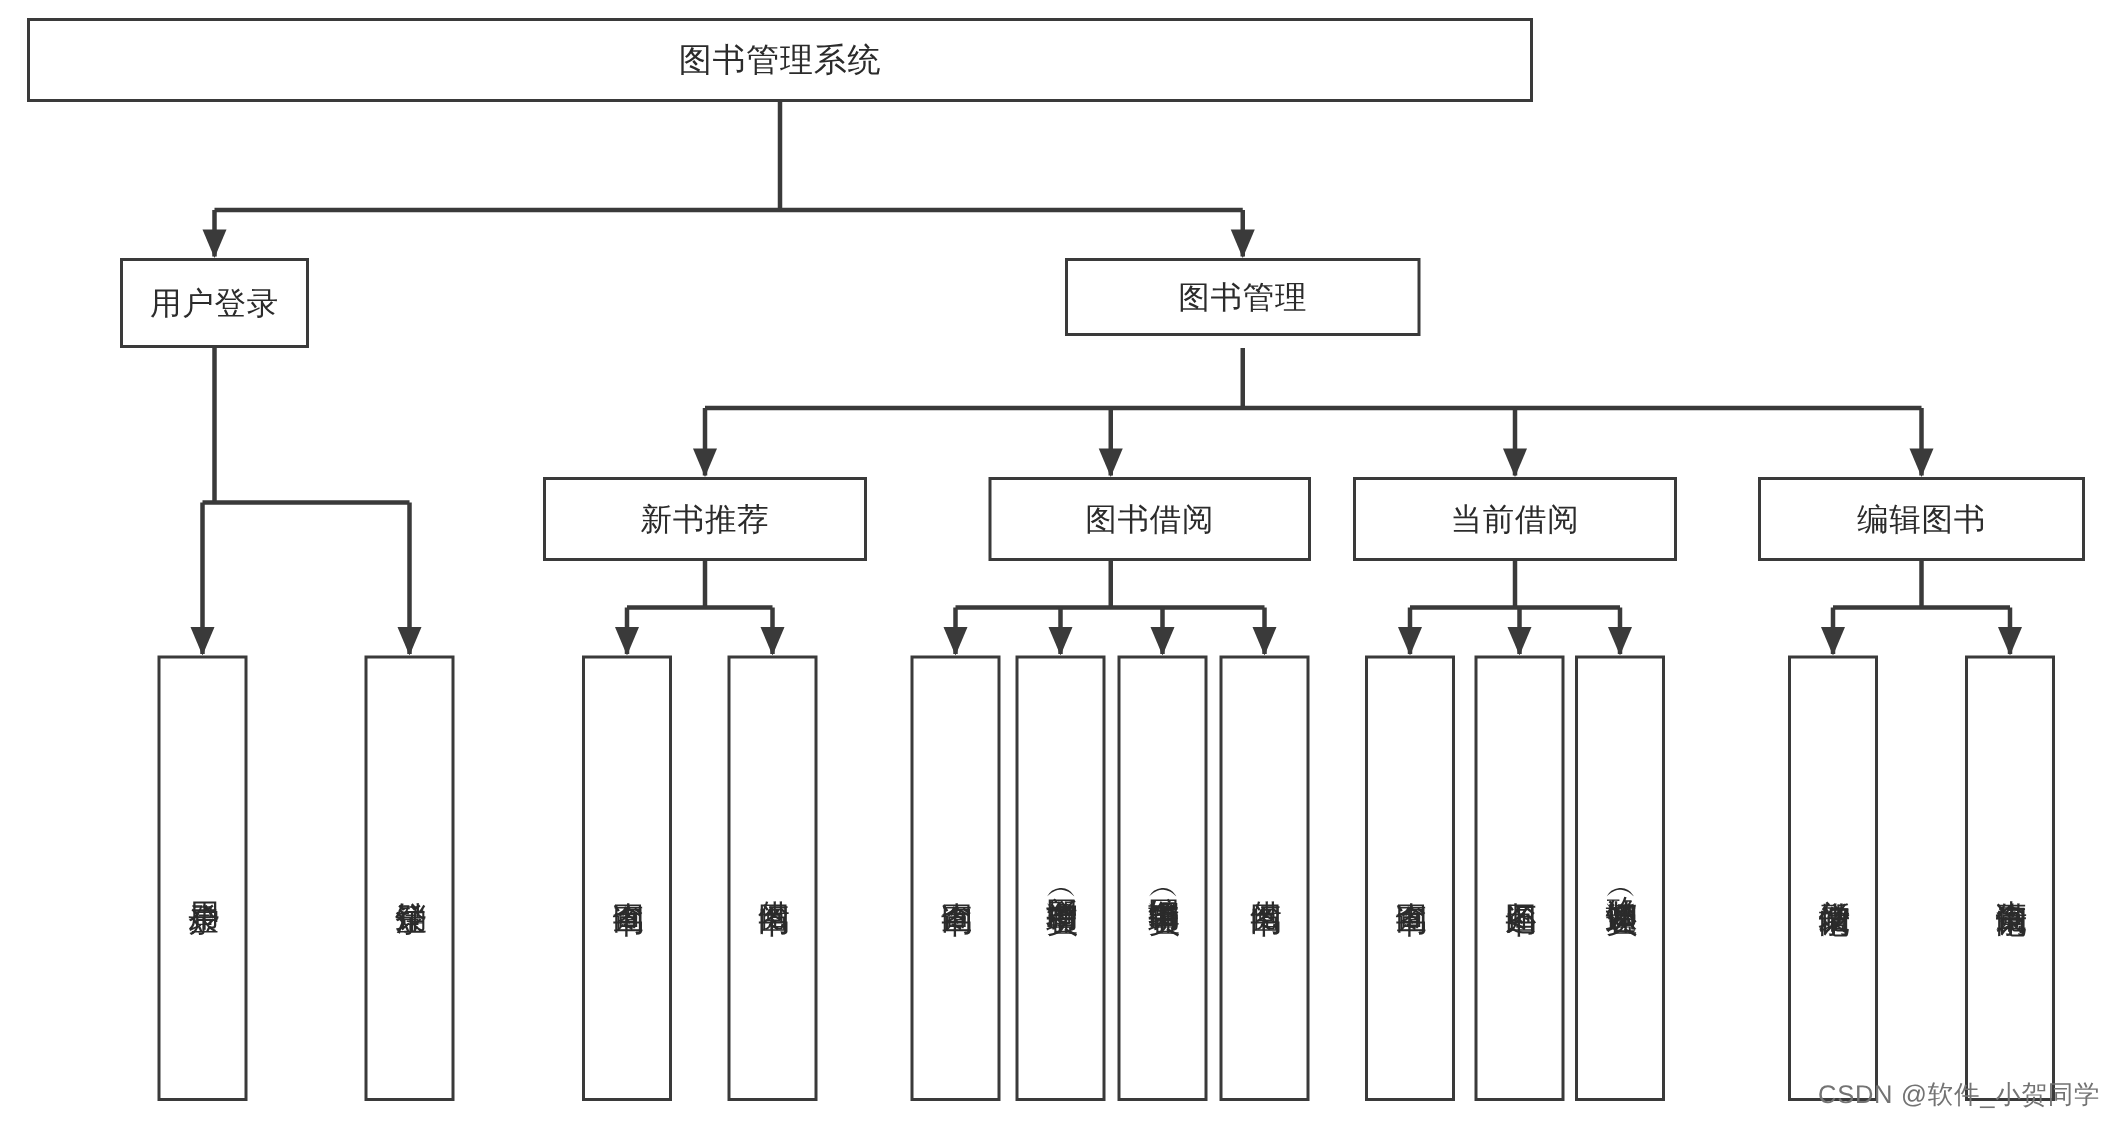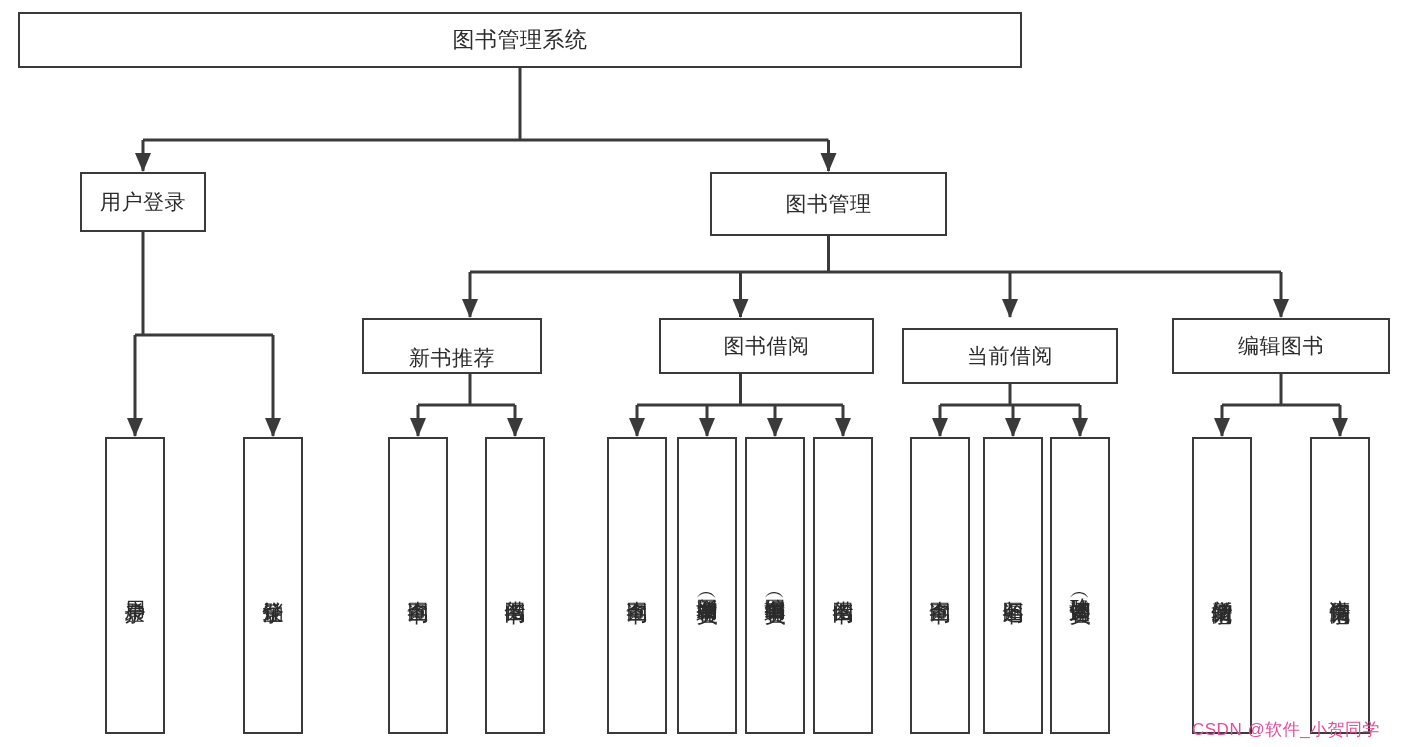--- a/index.html
+++ b/index.html
@@ -126,30 +126,30 @@
       <line x1="1340" y1="405" x2="1340" y2="436" stroke="#3a3a3a" stroke-width="3"></line>
       <polygon points="1332,418 1348,418 1340,437" fill="#3a3a3a"></polygon>
     </svg>
   <div id="nodes-layer">
       <div class="node horiz root" style="left: 18px; top: 12px; width: 1004px; height: 56px; border-color: rgb(58, 58, 58); color: rgb(43, 43, 43);">
         <span class="label">图书管理系统</span>
       </div>
       <div class="node horiz" style="left: 80px; top: 172px; width: 126px; height: 60px; border-color: rgb(58, 58, 58); color: rgb(43, 43, 43);">
         <span class="label">用户登录</span>
       </div>
-      <div class="node horiz" style="left: 710px; top: 172px; width: 237px; height: 64px; border-color: rgb(58, 58, 58); color: rgb(43, 43, 43); font-family: Liberation Mono, monospace;">
+      <div class="node horiz" style="left: 710px; top: 172px; width: 237px; height: 52px; border-color: rgb(58, 58, 58); color: rgb(43, 43, 43); font-family: Liberation Mono, monospace;">
         <span class="label">图书管理</span>
       </div>
-      <div class="node horiz" style="left: 362px; top: 318px; width: 180px; height: 56px; border-color: rgb(58, 58, 58); color: rgb(43, 43, 43); align-items: flex-end;">
+      <div class="node horiz" style="left: 362px; top: 318px; width: 216px; height: 56px; border-color: rgb(58, 58, 58); color: rgb(43, 43, 43);">
         <span class="label">新书推荐</span>
       </div>
       <div class="node horiz" style="left: 633px; top: 318px; width: 215px; height: 56px; border-color: rgb(58, 58, 58); color: rgb(43, 43, 43); margin-left: 26px;">
         <span class="label">图书借阅</span>
       </div>
-      <div class="node horiz" style="left: 902px; top: 328px; width: 216px; height: 56px; border-color: rgb(58, 58, 58); color: rgb(43, 43, 43);">
+      <div class="node horiz" style="left: 902px; top: 318px; width: 216px; height: 56px; border-color: rgb(58, 58, 58); color: rgb(43, 43, 43);">
         <span class="label">当前借阅</span>
       </div>
       <div class="node horiz" style="left: 1172px; top: 318px; width: 218px; height: 56px; border-color: rgb(58, 58, 58); color: rgb(43, 43, 43);">
         <span class="label">编辑图书</span>
       </div>
       <div class="node vert" style="left: 105px; top: 437px; width: 60px; height: 297px; border-color: rgb(58, 58, 58); color: rgb(43, 43, 43);">
         <span class="label">用户登录</span>
       </div>
       <div class="node vert" style="left: 243px; top: 437px; width: 60px; height: 297px; border-color: rgb(58, 58, 58); color: rgb(43, 43, 43);">
         <span class="label">注销登录</span>
@@ -181,14 +181,14 @@
       <div class="node vert" style="left: 1050px; top: 437px; width: 60px; height: 297px; border-color: rgb(58, 58, 58); color: rgb(43, 43, 43);">
         <span class="label">确认归还（管理员）</span>
       </div>
       <div class="node vert" style="left: 1192px; top: 437px; width: 60px; height: 297px; border-color: rgb(58, 58, 58); color: rgb(43, 43, 43);">
         <span class="label">新增借阅记录</span>
       </div>
       <div class="node vert" style="left: 1310px; top: 437px; width: 60px; height: 297px; border-color: rgb(58, 58, 58); color: rgb(43, 43, 43);">
         <span class="label">查询借阅记录</span>
       </div>
     </div>
-  <div class="watermark" style="left: 1192px; top: 718px; color: #ec4899;">CSDN @软件_小贺同学</div>
+  <div class="watermark" style="left: 1192px; top: 718px; color: #737373; padding-left: 20px;">CSDN @软件_小贺同学</div>
 </div>
 
 </body></html>

